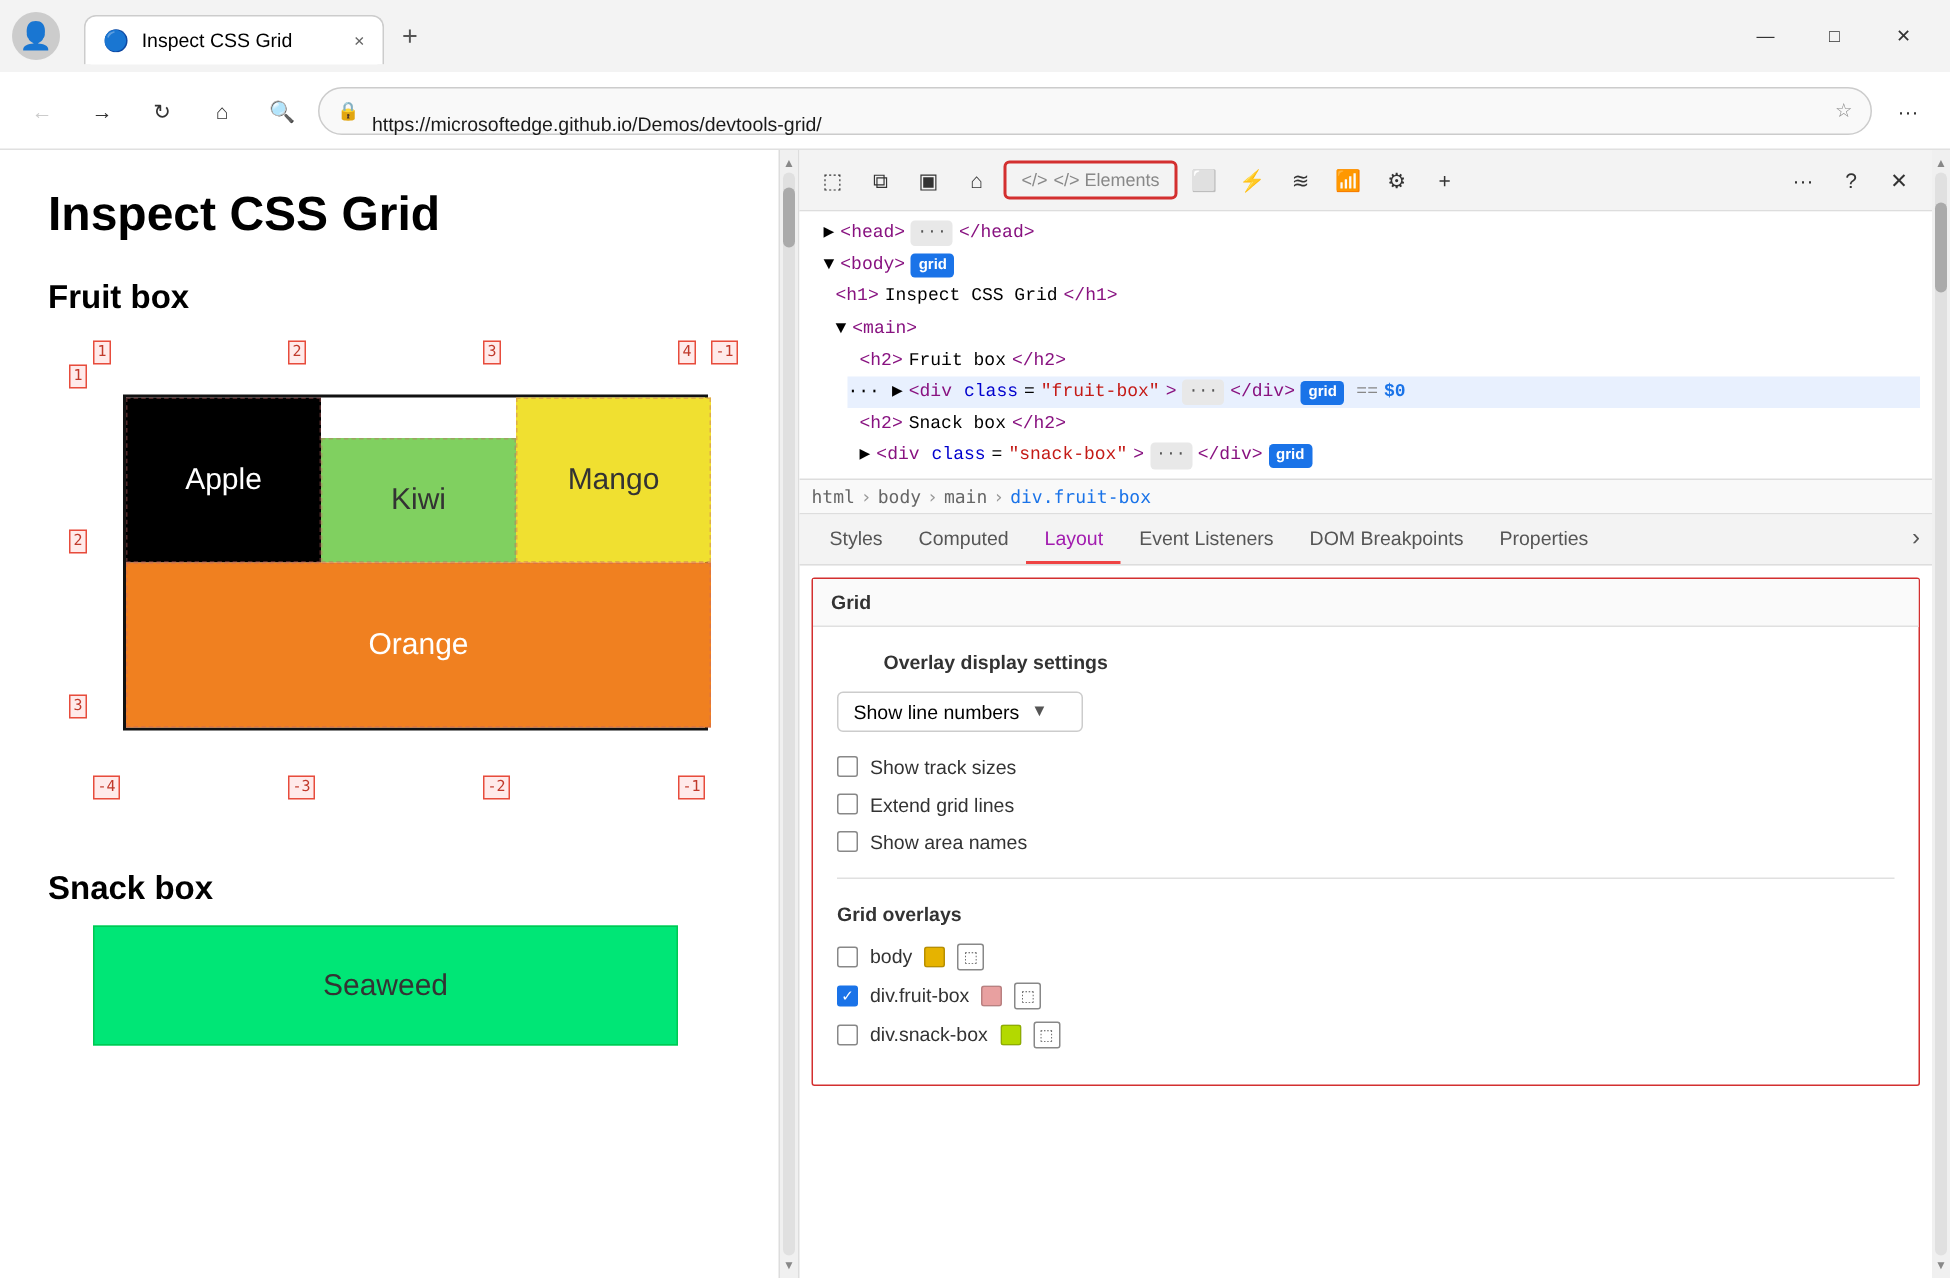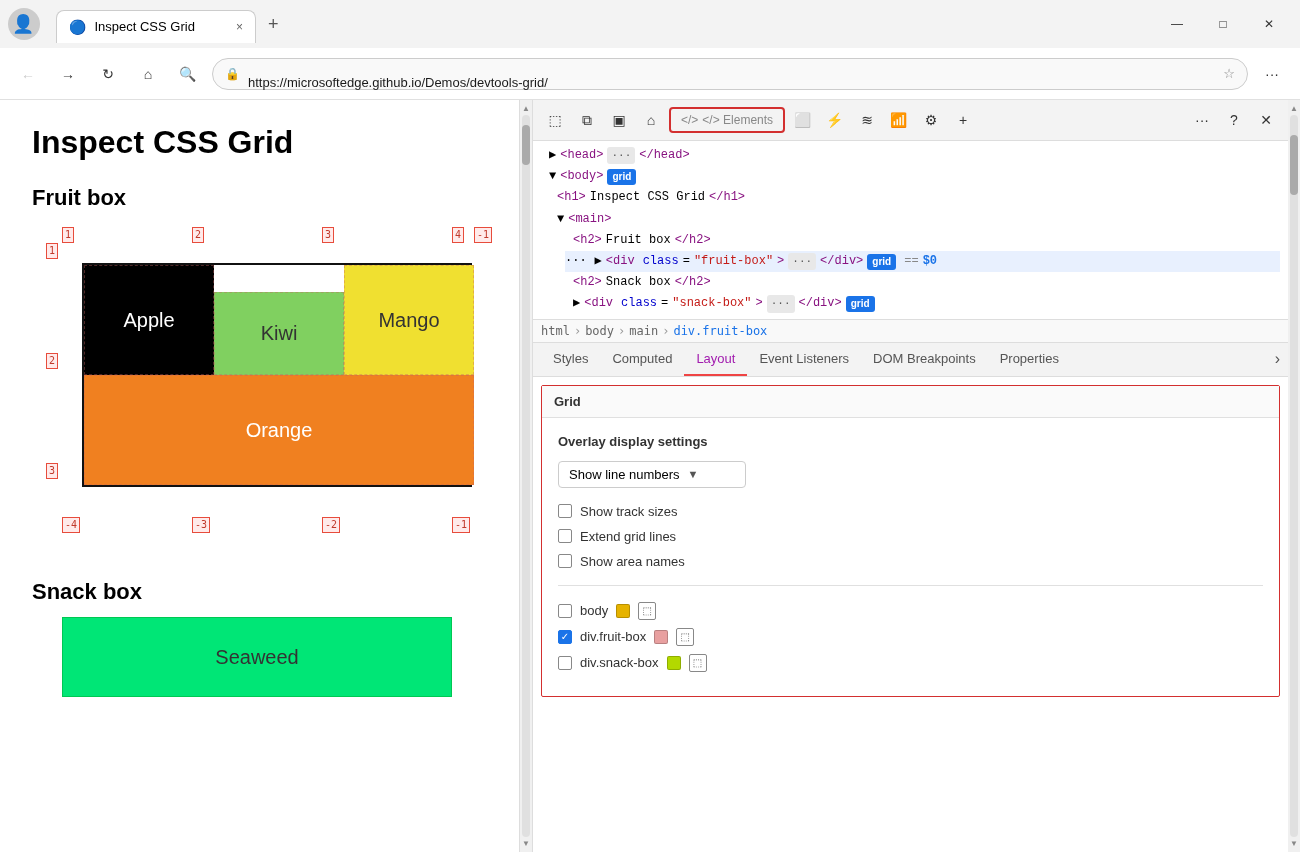--- a/index.html
+++ b/index.html
@@ -257,32 +257,33 @@
       border-bottom: 1px solid #e0e0e0;
       cursor: pointer;
     }
     .layout-section-body { padding: 16px; }
 
     .overlay-title {
       font-size: 13px;
       font-weight: 600;
       color: #333;
       margin-bottom: 12px;
+      margin-left: 31px;
     }
     .dropdown-select {
       border: 1px solid #ccc;
       border-radius: 4px;
       padding: 5px 10px;
       font-size: 13px;
       background: white;
       cursor: pointer;
       display: flex;
       align-items: center;
       gap: 8px;
-      width: 188px;
+      width: 164px;
       margin-bottom: 16px;
     }
     .dropdown-arrow { color: #555; font-size: 11px; }
 
     .checkbox-row {
       display: flex;
       align-items: center;
       gap: 8px;
       margin-bottom: 10px;
       font-size: 13px;
@@ -609,20 +610,21 @@
                 <span>Extend grid lines</span>
               </div>
 
               <div class="checkbox-row">
                 <div class="cb"></div>
                 <span>Show area names</span>
               </div>
 
               <hr class="divider">
 
+              <div class="grid-overlays-title">Grid overlays</div>
 
               <div class="overlay-row">
                 <div class="cb"></div>
                 <span>body</span>
                 <div class="color-swatch" style="background:#e6b300;"></div>
                 <div class="node-icon">⬚</div>
               </div>
 
               <div class="overlay-row">
                 <div class="cb checked">✓</div>

